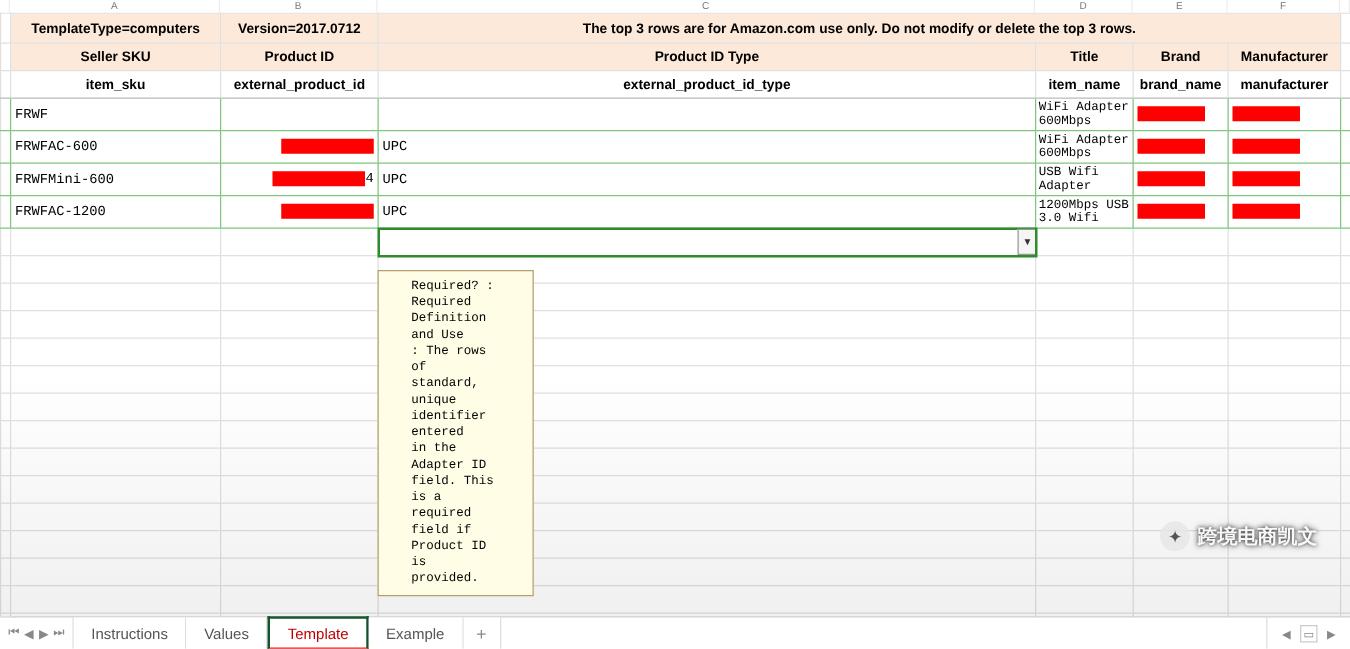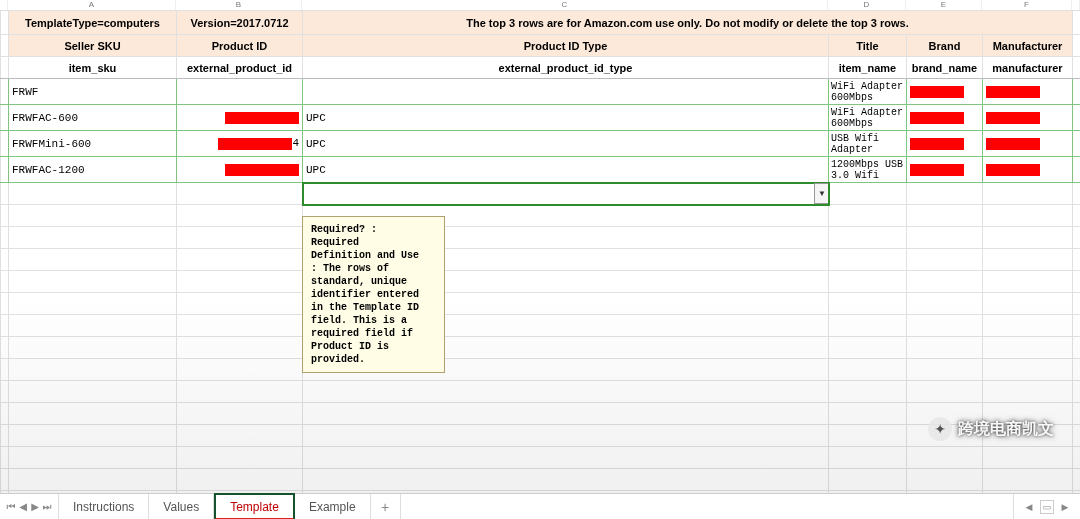--- a/index.html
+++ b/index.html
@@ -35,21 +35,21 @@
   tr.data td.title { font-family: "Courier New", monospace; font-size: 10px; line-height: 11px; white-space: normal; padding: 1px 2px; }
 
   .redbox { display:inline-block; width: 74px; height: 12px; background: #ff0000; vertical-align: middle; }
   .redbox.small { width: 54px; }
 
   tr.active-row td { height: 22px; }
   td.active-cell { outline: 2px solid #2e8b2e; outline-offset: -1px; position: relative; }
   .dd-btn { position: absolute; right: -2px; top: 0; width: 16px; height: 100%; border: 1px solid #999; background: #f5f5f5; display:flex; align-items:center; justify-content:center; font-size:8px; color:#333; }
 
   
-  .tooltip { position: absolute; left: 302px; top: 206px; width: 143px; background: #fffde6; border: 1px solid #b0a070; padding: 6px 8px; font-family: "Courier New", monospace; font-size: 10px; line-height: 13px; color: #000; z-index: 10; font-weight: bold; }
+  .tooltip { position: absolute; left: 302px; top: 206px; width: 125px; background: #fffde6; border: 1px solid #b0a070; padding: 6px 26px; font-family: "Courier New", monospace; font-size: 10px; line-height: 13px; color: #000; z-index: 10; }
 
   
   tr.empty td { height: 22px; }
 
   
   .watermark { position: absolute; right: 18px; bottom: 48px; display:flex; align-items:center; gap:6px; color: rgba(255,255,255,0.85); padding:4px 8px; border-radius: 4px; z-index: 20; }
   .watermark .wm-icon { width: 24px; height: 24px; border-radius: 50%; background: rgba(230,230,230,0.8); display:flex; align-items:center; justify-content:center; font-size:14px; color:#555; }
   .watermark .wm-text { color: rgba(255,255,255,0.95); font-size: 16px; text-shadow: 0 0 3px rgba(0,0,0,0.6), 0 0 6px rgba(0,0,0,0.6); font-weight: bold; }
 
   
@@ -325,21 +325,21 @@
 </tbody>
     </table>
 
 <div class="tooltip">
   <span>Required? :</span><br>
   <span>Required</span><br>
   <span>Definition and Use</span><br>
   <span>: The rows of</span><br>
   <span>standard, unique</span><br>
   <span>identifier entered</span><br>
-  <span>in the Template ID</span><br>
+  <span>in the Adapter ID</span><br>
   <span>field. This is a</span><br>
   <span>required field if</span><br>
   <span>Product ID is</span><br>
   <span>provided.</span>
 </div>
 
 <div class="watermark">
   <div class="wm-icon">✦</div>
   <div class="wm-text">跨境电商凯文</div>
 </div>

